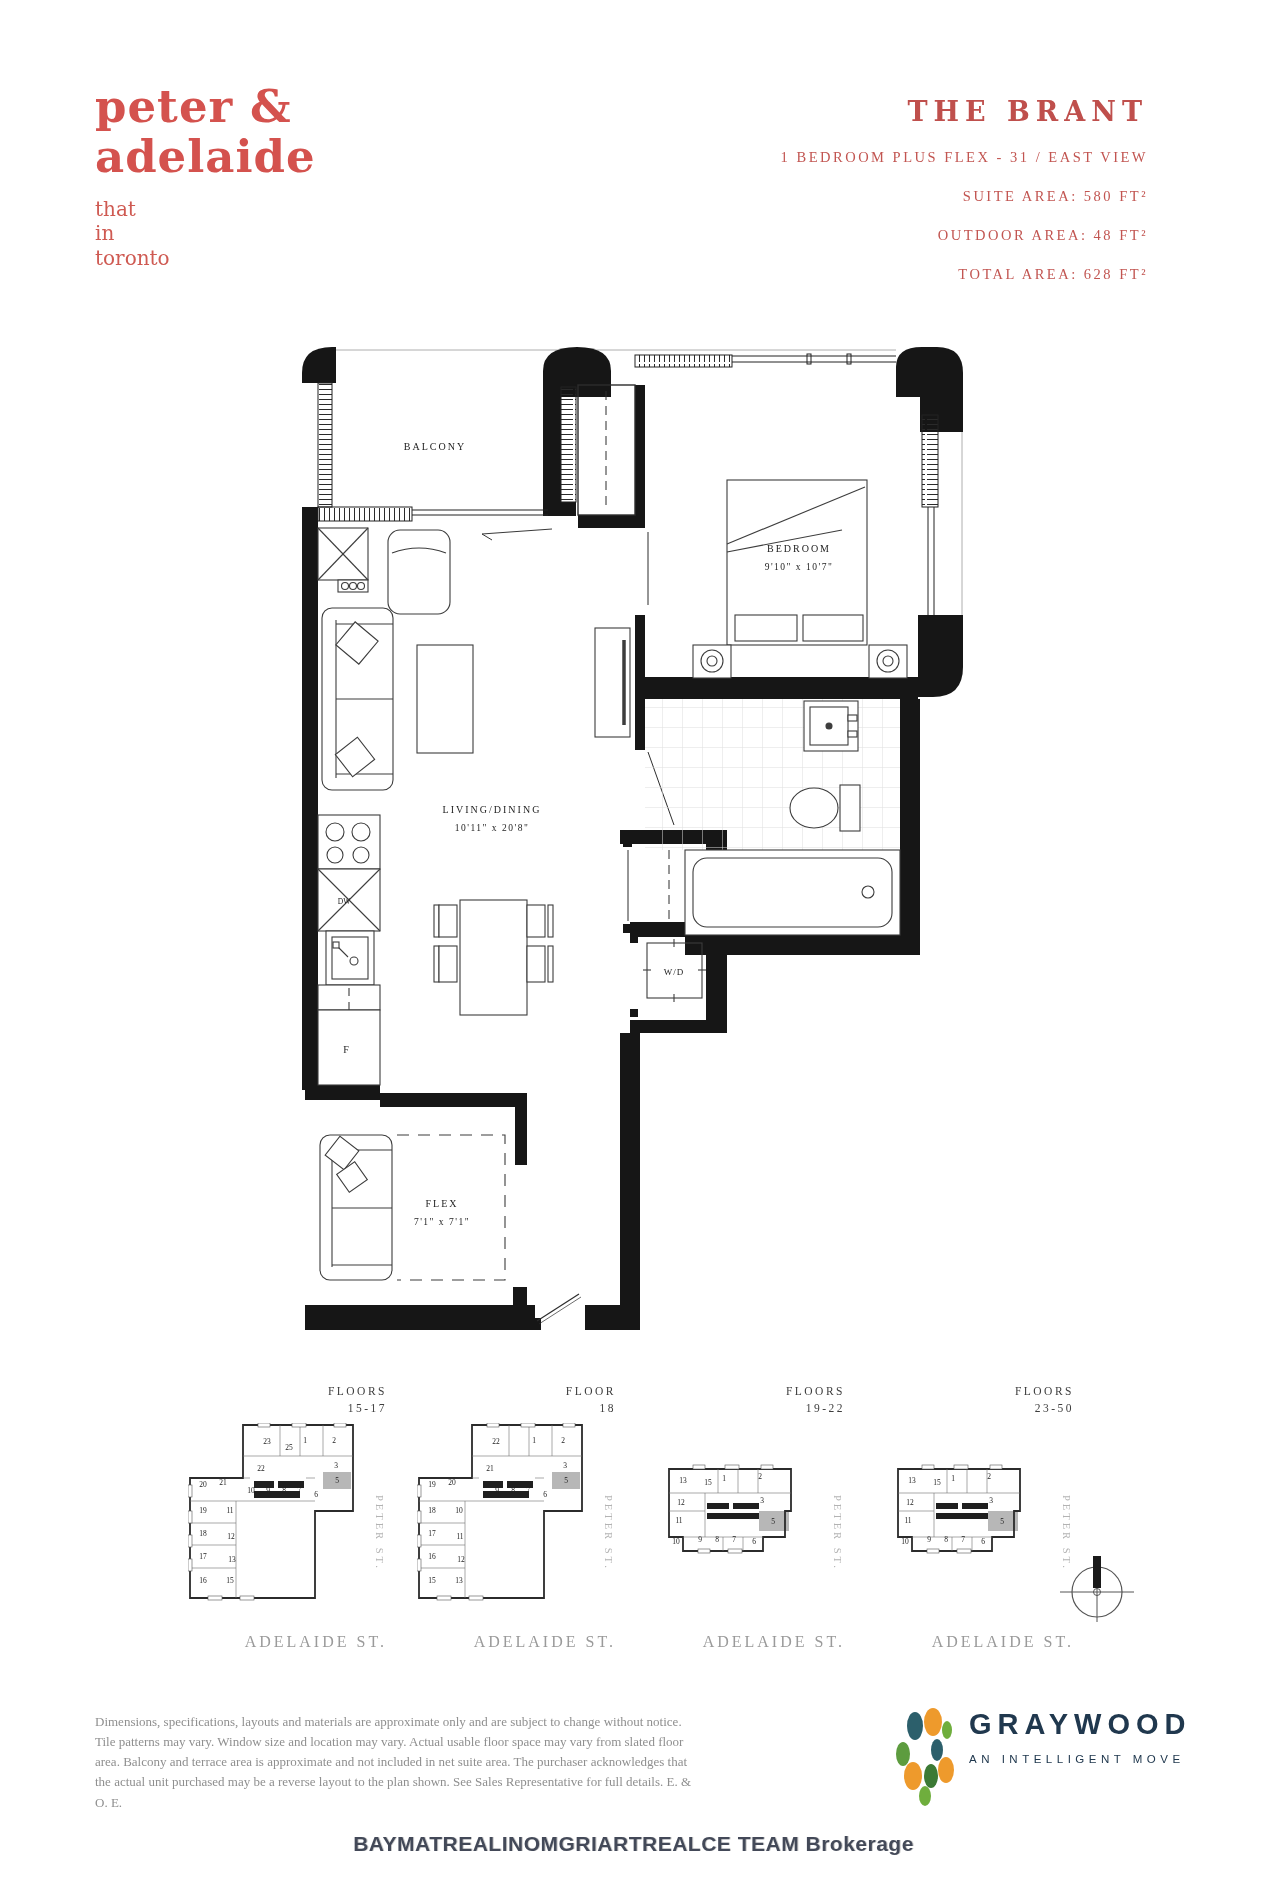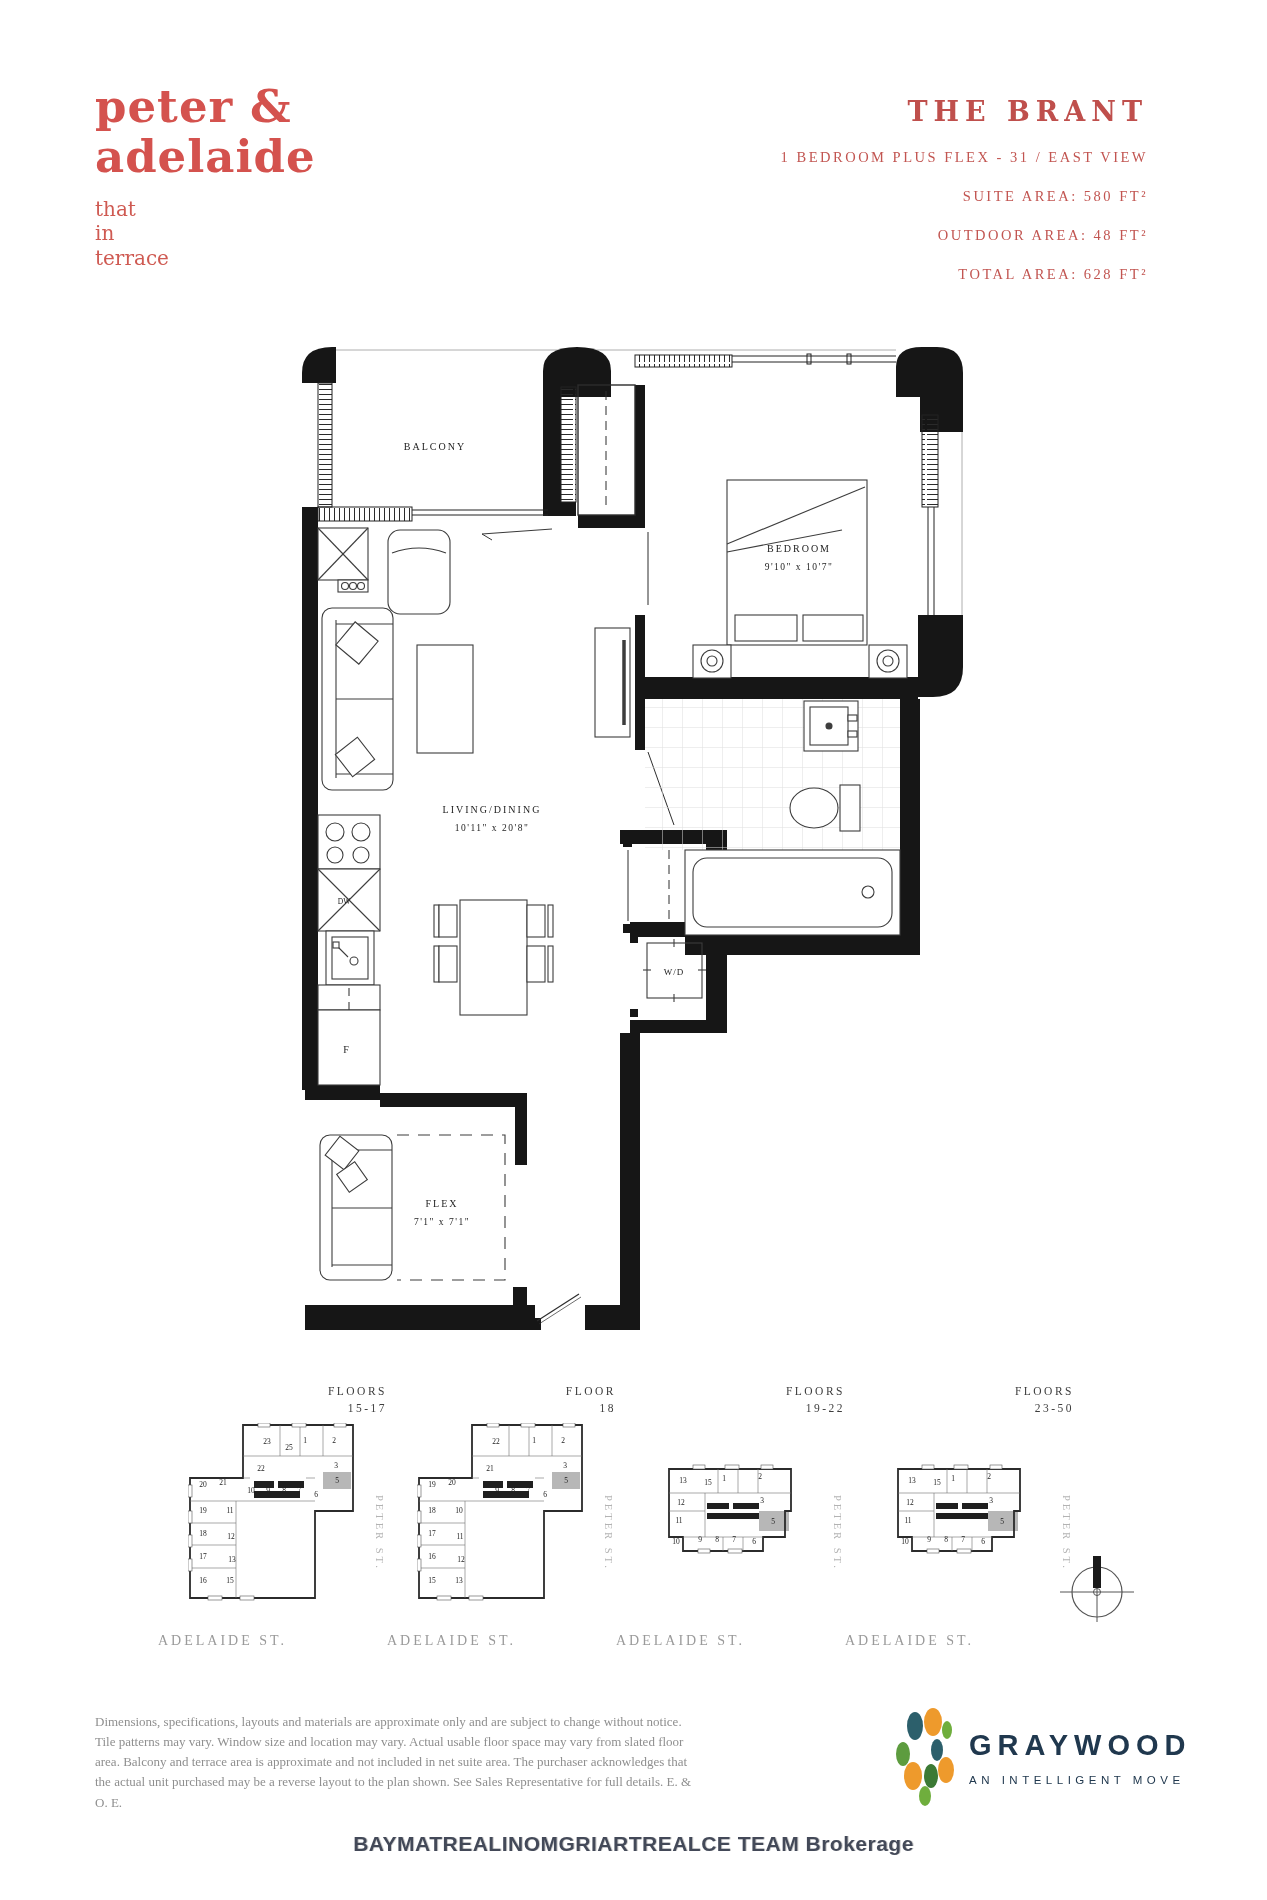--- a/index.html
+++ b/index.html
@@ -15,45 +15,45 @@
   .hdr .line{font-size:14.5px;letter-spacing:2.5px;margin-top:22px;}
   
   .plan-svg{position:absolute;left:302px;top:347px;}
   .plan-svg text{font-family:"Liberation Serif",serif;fill:#1d1d1d;}
   
   .kp-row{position:absolute;left:158px;top:1383px;width:916px;display:flex;}
   .kp-cell{position:relative;width:229px;height:280px;flex:0 0 auto;}
   .kp-title{text-align:right;font-size:11.5px;letter-spacing:2.5px;color:#3d3d3d;line-height:1.5;height:40px;}
   .kp-build{display:flex;justify-content:center;}
   .kp-build.low{margin-top:40px;}
-  .kp-street-bottom{position:absolute;top:250px;width:100%;text-align:left;font-size:14px;letter-spacing:3px;color:#9a9a9a;}
+  .kp-street-bottom{position:absolute;top:250px;width:100%;text-align:right;font-size:16px;letter-spacing:3px;color:#9a9a9a;}
   .kp-street-right{position:absolute;top:112px;right:2px;writing-mode:vertical-rl;font-size:10.5px;letter-spacing:3px;color:#b3b3b3;}
   .kp-num{font-size:7.5px;fill:#222;font-family:"Liberation Serif",serif;}
   .compass{position:absolute;left:1058px;top:1552px;}
   
   .disclaimer{position:absolute;left:95px;top:1712px;width:598px;font-size:13px;line-height:1.55;color:#8f8f8f;}
-  .gw{position:absolute;left:893px;top:1708px;display:flex;align-items:center;gap:14px;}
+  .gw{position:absolute;left:893px;top:1708px;display:flex;gap:14px;}
   .gw-text .name{font-family:"Liberation Sans",sans-serif;font-weight:bold;font-size:29px;letter-spacing:6px;color:#20384e;}
   .gw-text .tag{font-family:"Liberation Sans",sans-serif;font-size:11.5px;letter-spacing:4.5px;color:#20384e;margin-top:12px;}
   .watermark{position:absolute;top:1832px;left:50%;transform:translateX(-50%);
      font-family:"Liberation Sans",sans-serif;font-weight:bold;font-size:21px;letter-spacing:0.5px;
      color:#0f172a;opacity:.78;text-shadow:1px 0 0 #bdbdbd;white-space:nowrap;}
 </style>
 </head>
 <body>
 
 <div class="page">
 
   <div class="brand">
     <div class="l1">peter &amp;</div>
     <div class="l2">adelaide</div>
     <div class="tag">
       <div>that</div>
       <div>in</div>
-      <div>terrace</div>
+      <div>toronto</div>
     </div>
   </div>
 
   <div class="hdr">
     <div class="title">THE BRANT</div>
     <div class="line">1 BEDROOM PLUS FLEX - 31 / EAST VIEW</div>
     <div class="line">SUITE AREA: 580 FT²</div>
     <div class="line">OUTDOOR AREA: 48 FT²</div>
     <div class="line">TOTAL AREA: 628 FT²</div>
   </div>

